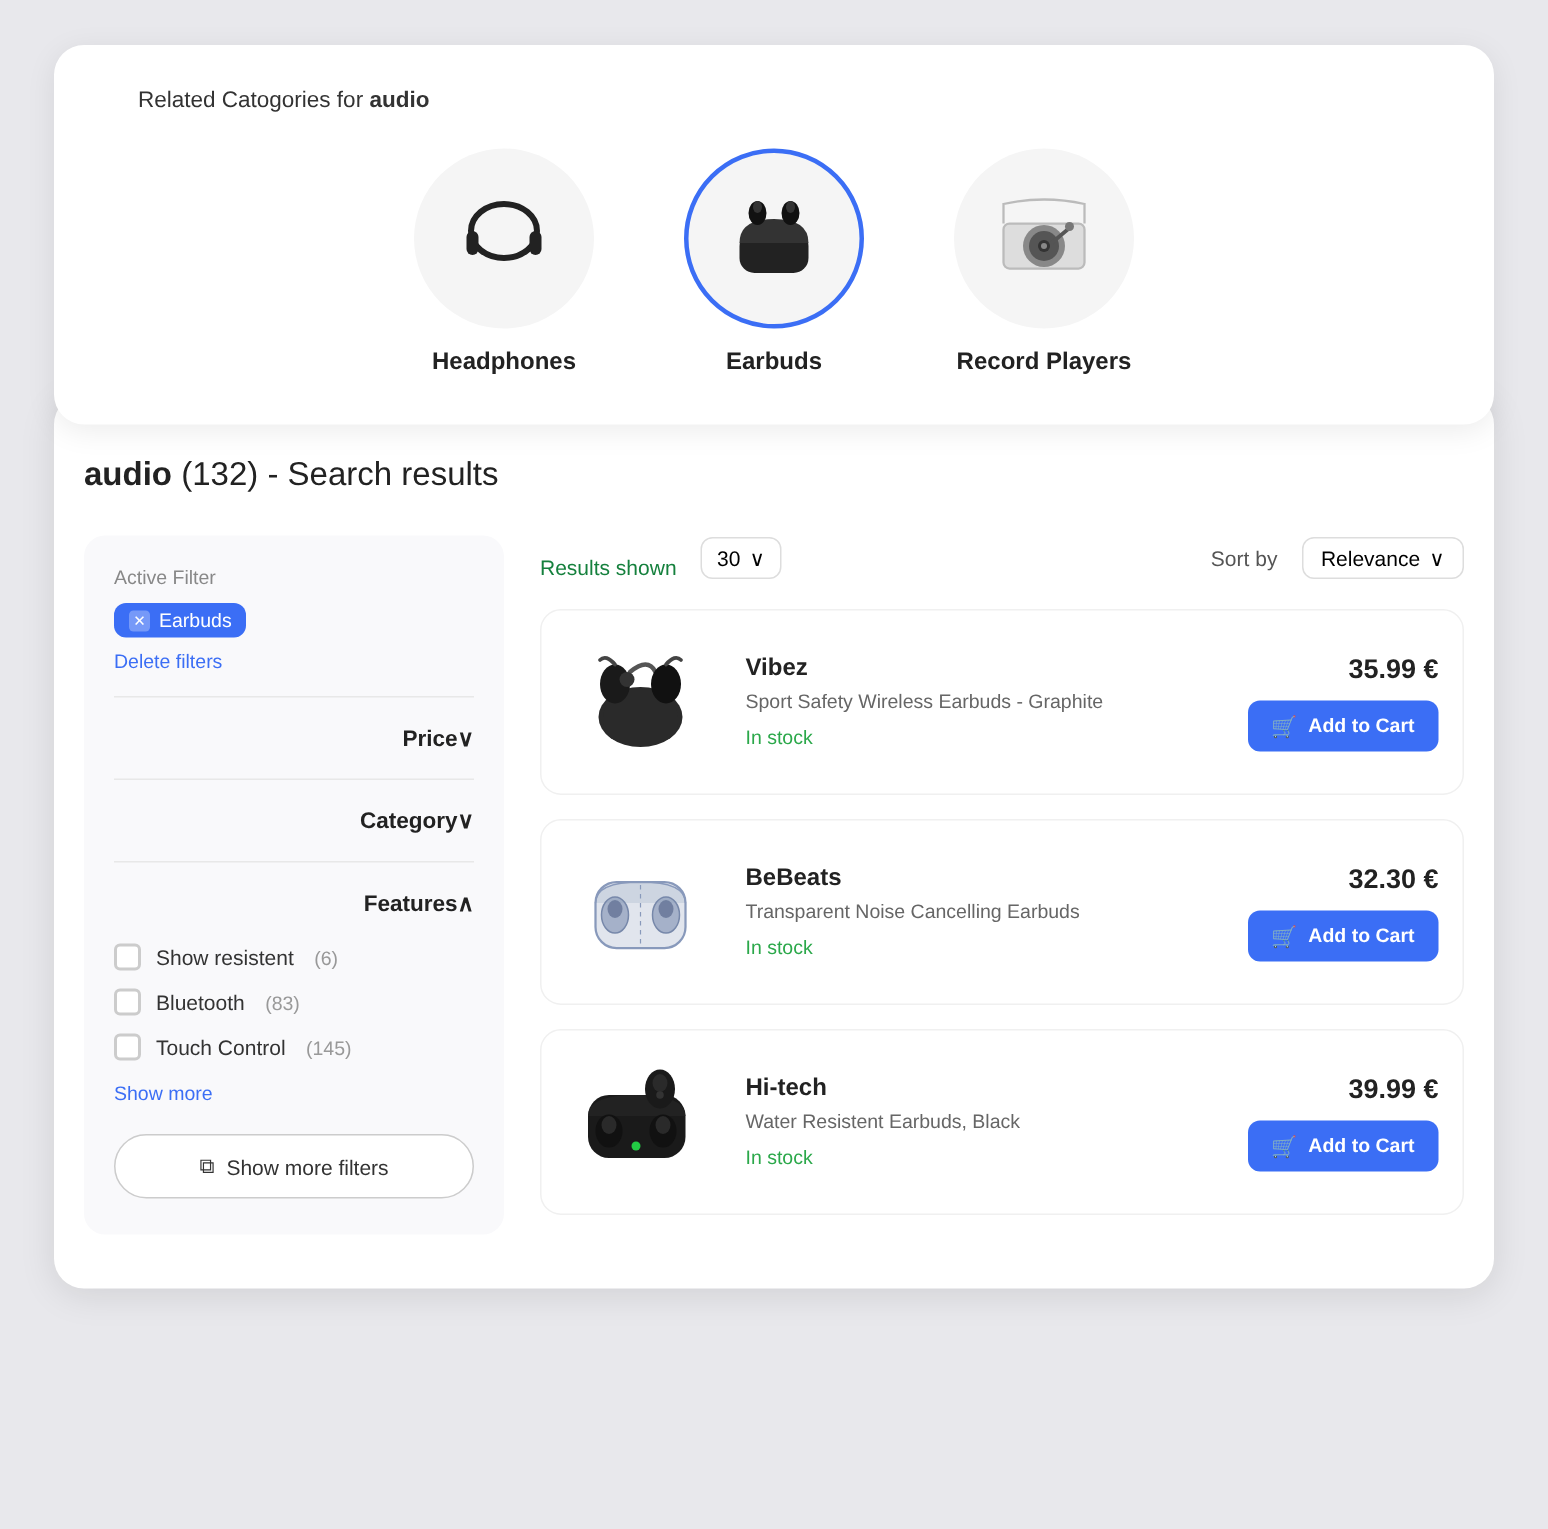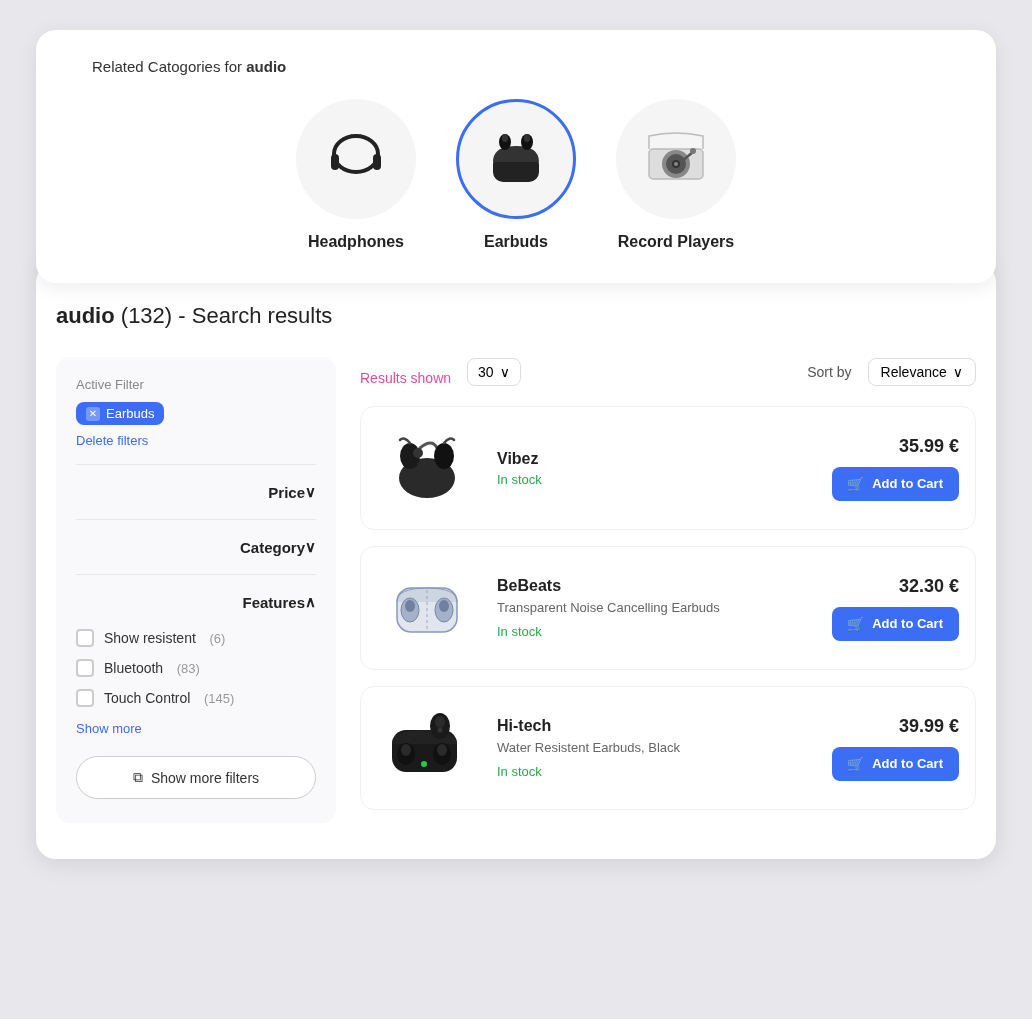--- a/index.html
+++ b/index.html
@@ -28,21 +28,21 @@
       z-index: 2;
     }
     .related-title {
       font-size: 15px;
       color: #333;
       margin-bottom: 24px;
     }
     .related-title strong { font-weight: 700; }
     .categories-row {
       display: flex;
-      gap: 40px;
+      gap: 60px;
       align-items: center;
       justify-content: center;
     }
     .category-item {
       display: flex;
       flex-direction: column;
       align-items: center;
       gap: 14px;
       cursor: pointer;
     }
@@ -219,21 +219,21 @@
       flex: 1;
     }
     .results-toolbar {
       display: flex;
       align-items: center;
       gap: 16px;
       margin-bottom: 20px;
     }
     .results-shown-label {
       font-size: 14px;
-      color: #ec4899;
+      color: #15803d;
       margin-top: 13px;
     }
     .results-count-select {
       display: flex;
       align-items: flex-start;
       gap: 6px;
       border: 1.5px solid #ddd;
       border-radius: 8px;
       padding: 5px 10px;
       font-size: 14px;
@@ -493,20 +493,21 @@
 
                 <path d="M38 20 Q50 10 55 20" stroke="#555" stroke-width="3" fill="none" stroke-linecap="round"></path>
                 <circle cx="36" cy="25" r="5" fill="#333"></circle>
 
                 <ellipse cx="62" cy="28" rx="10" ry="13" fill="#111"></ellipse>
                 <path d="M62 15 Q68 8 72 12" stroke="#444" stroke-width="2.5" fill="none" stroke-linecap="round"></path>
               </svg>
             </div>
             <div class="product-info">
               <div class="product-name">Vibez</div>
+              <div class="product-desc">Sport Safety Wireless Earbuds - Graphite</div>
               <div class="product-stock">In stock</div>
             </div>
             <div class="product-actions">
               <span class="product-price">35.99 €</span>
               <button class="add-to-cart-btn">
                 <span class="cart-icon-btn">🛒</span>
                 <span>Add to Cart</span>
               </button>
             </div>
           </div>

